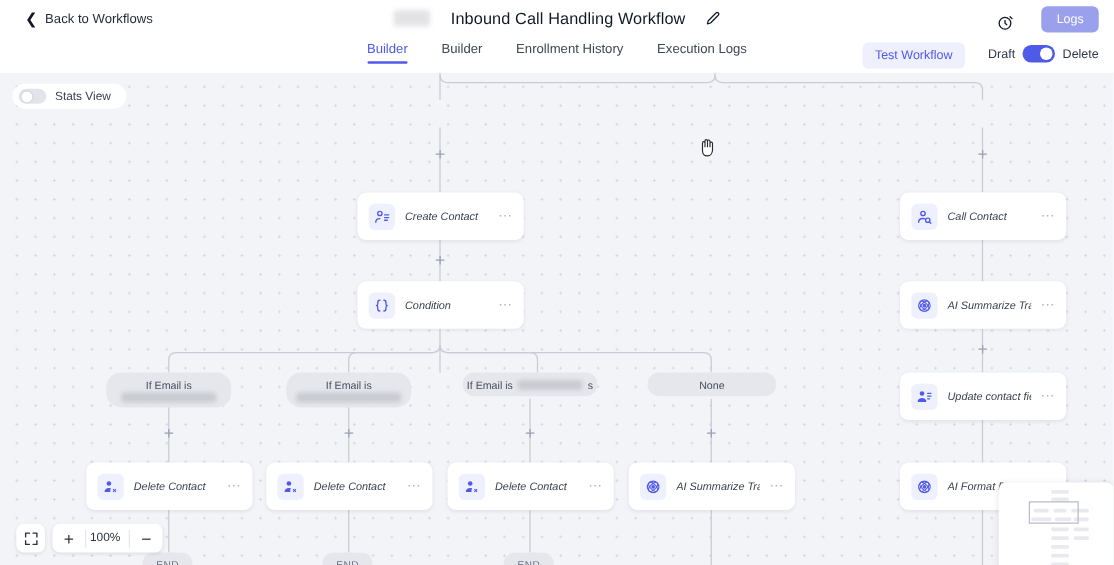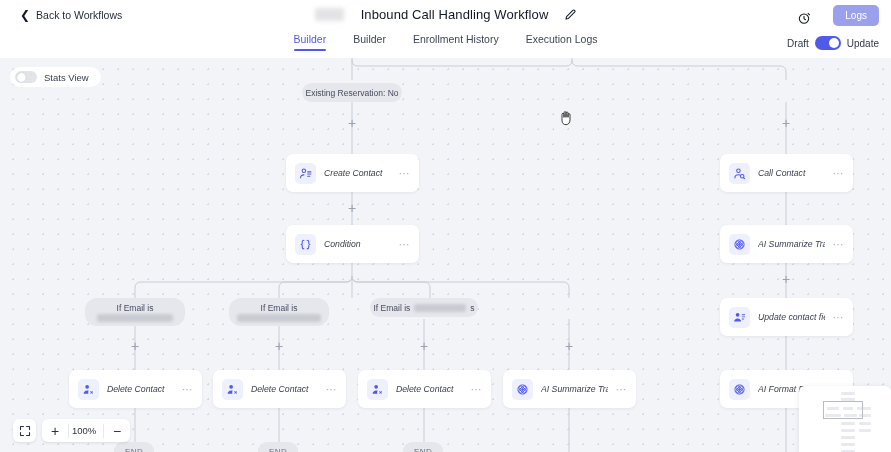--- a/index.html
+++ b/index.html
@@ -233,25 +233,26 @@
 
     <div class="saved-pill">Logs</div>
 
     <div class="tabs">
       <div class="tab active">Builder</div>
       <div class="tab">Builder</div>
       <div class="tab">Enrollment History</div>
       <div class="tab">Execution Logs</div>
     </div>
 
+    <button class="test-btn">Test Workflow</button>
 
     <div class="publish-group">
       <span class="pg-label">Draft</span>
       <span class="toggle-on"></span>
-      <span class="pg-label">Update</span>
+      <span class="pg-label">Delete</span>
     </div>
   </div>
 
   <div class="canvas">
 
     <div class="stats-toggle">
       <span class="toggle-off"></span>
       <span class="stats-label">Stats View</span>
     </div>
 
@@ -284,23 +285,20 @@
         <line x1="569" y1="350" x2="569" y2="394"></line>
 
         <line x1="786" y1="44" x2="786" y2="96"></line>
         <line x1="786" y1="134" x2="786" y2="167"></line>
         <line x1="786" y1="205" x2="786" y2="240"></line>
         <line x1="786" y1="278" x2="786" y2="312"></line>
         <line x1="786" y1="350" x2="786" y2="394"></line>
       </g>
     </svg>
 
-    <div class="pill" style="left:302px; top:25px; width:100px;">
-      <span>Existing Reservation: No</span>
-    </div>
 
     <div class="plus" style="left:346px; top:59px;">+</div>
     <div class="plus" style="left:780px; top:59px;">+</div>
 
     <div class="node" style="left:286px; top:96px;">
       <span class="node-icon">
         <svg width="13" height="13" viewBox="0 0 24 24" fill="none" stroke="currentColor" stroke-width="2" stroke-linecap="round" stroke-linejoin="round">
             <circle cx="9" cy="7" r="3.2"></circle>
             <path d="M3 20c0-3.3 2.7-5.5 6-5.5"></path>
             <path d="M16 9h6M16 13h6M16 17h4"></path>
@@ -330,20 +328,23 @@
     <div class="pill tall" style="left:229px; top:240px; width:100px;">
       <span>If Email is</span>
       <span class="redact" style="width:84px;"></span>
     </div>
     <div class="pill" style="left:370px; top:240px; width:108px;">
       <span class="pill-row">
         <span>If Email is</span>
         <span class="redact" style="width:52px;"></span>
         <span>s</span>
       </span>
+    </div>
+    <div class="pill" style="left:518px; top:240px; width:103px;">
+      <span>None</span>
     </div>
 
     <div class="plus" style="left:129px; top:282px;">+</div>
     <div class="plus" style="left:273px; top:282px;">+</div>
     <div class="plus" style="left:418px; top:282px;">+</div>
     <div class="plus" style="left:563px; top:282px;">+</div>
 
     <div class="node" style="left:69px; top:312px;">
       <span class="node-icon">
         <svg width="13" height="13" viewBox="0 0 24 24" fill="currentColor" stroke="none">

